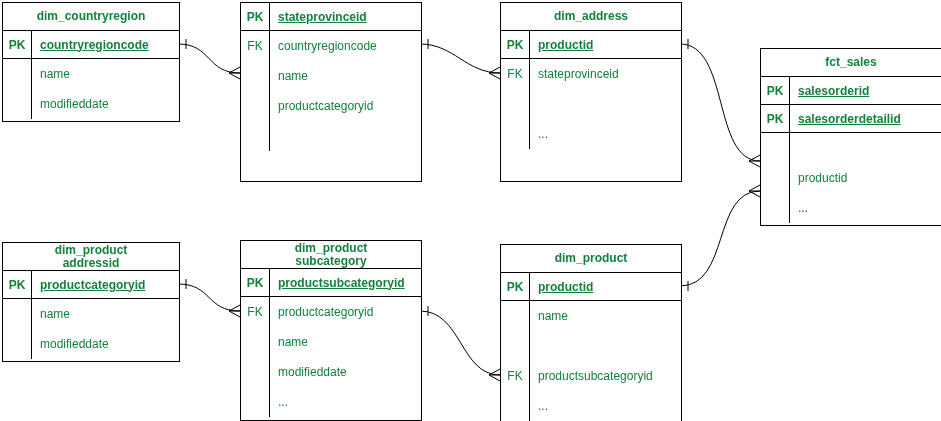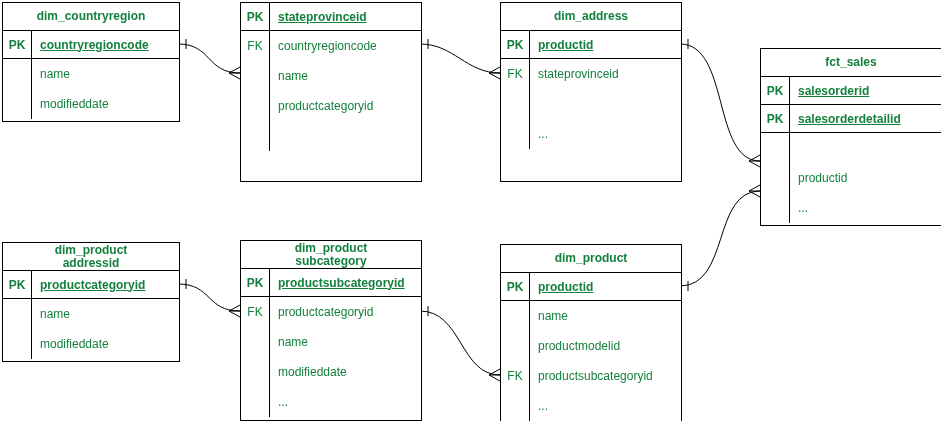--- a/index.html
+++ b/index.html
@@ -205,21 +205,20 @@
     <div class="row pk">
       <span class="key">PK</span>
       <span class="field">productid</span>
     </div>
     <div class="row">
       <span class="key"></span>
       <span class="field">name</span>
     </div>
     <div class="row">
       <span class="key"></span>
-      <span class="field">productmodelid</span>
     </div>
     <div class="row">
       <span class="key">FK</span>
       <span class="field">productsubcategoryid</span>
     </div>
     <div class="row">
       <span class="key"></span>
       <span class="field">...</span>
     </div>
   </div>

